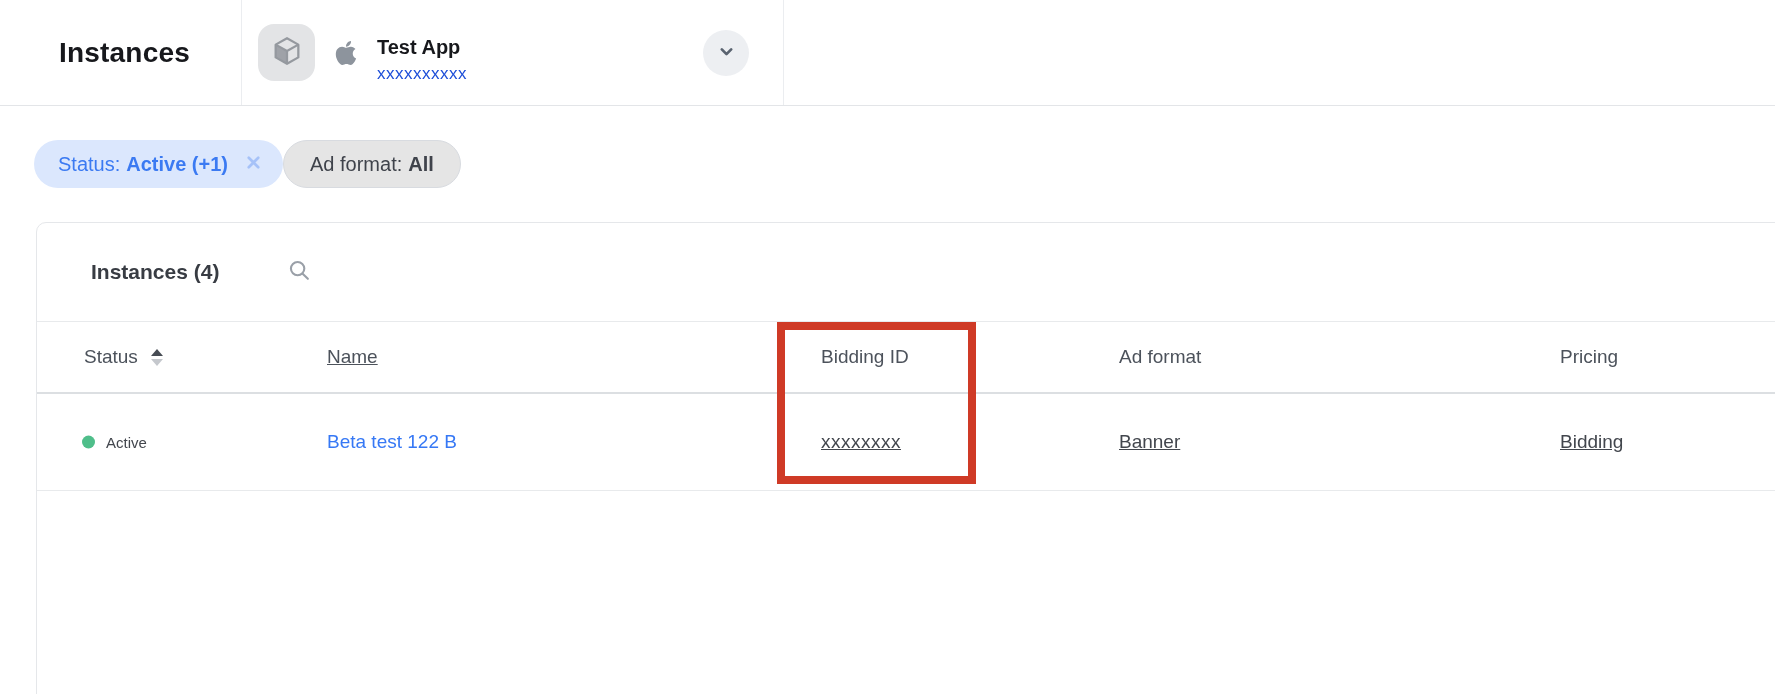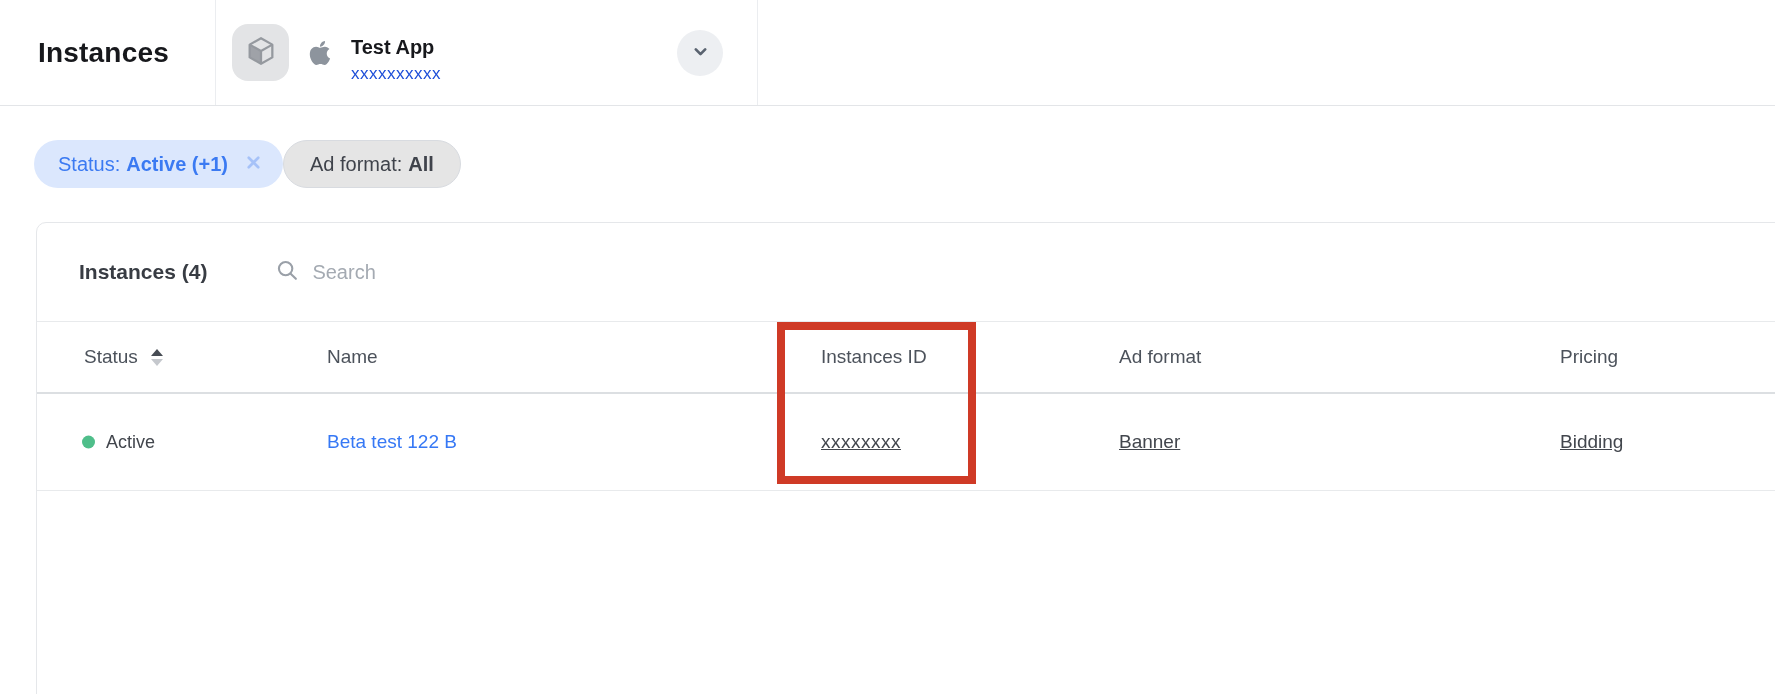--- a/index.html
+++ b/index.html
@@ -3,21 +3,21 @@
 <meta charset="utf-8">
 <style>
   * { margin:0; padding:0; box-sizing:border-box; }
   html,body { background:#fff; }
   body { font-family:"Liberation Sans", sans-serif; color:#42464d; }
   .screen { position:relative; width:1775px; height:694px; background:#fff; overflow:hidden; }
 
   
   .topbar { position:absolute; top:0; left:0; width:100%; height:106px;
             border-bottom:1px solid #e3e5e8; display:flex; align-items:stretch; background:#fff; }
-  .topbar-title-sec { width:216px; border-right:1px solid #ebedf0; display:flex; align-items:center; padding-left:38px;text-align:right; }
+  .topbar-title-sec { width:242px; border-right:1px solid #ebedf0; display:flex; align-items:center; padding-left:59px;text-align:right; }
   .page-title { font-size:28px; font-weight:700; color:#17181c; letter-spacing:.2px; }
   .app-selector-sec { width:542px; border-right:1px solid #ebedf0; display:flex; align-items:center; padding:0 34px 0 16px; }
   .cube-tile { width:57px; height:57px; border-radius:16px; background:#e3e4e6; display:flex; align-items:center; justify-content:center; flex:0 0 auto; }
   .apple-wrap { margin-left:15px; flex:0 0 auto; display:flex; align-items:center; }
   .app-meta { margin-left:15px; display:flex; flex-direction:column; justify-content:center; gap:5px;margin-top:14px; }
   .app-name { font-size:20px; font-weight:700; color:#17181c; }
   .app-id { font-size:17px; color:#1d4ed8; letter-spacing:.5px; }
   .chev-btn { margin-left:auto; width:46px; height:46px; border-radius:50%; background:#edeff2;
               border:none; display:flex; align-items:center; justify-content:center; cursor:pointer; }
 
@@ -28,45 +28,45 @@
   .chip-active .chip-label { color:#3b7af2; }
   .chip-plain { background:#e5e5e5; border:1px solid #d8dbe0; color:#3f434b; padding:0 26px; }
   .chip-label { font-weight:400; margin-right:6px; }
   .chip-value { font-weight:700; }
   .chip-x { margin-left:16px; display:flex; align-items:center; cursor:pointer; background:none; border:none; padding:0; }
 
   
   .card { position:absolute; top:222px; left:36px; right:-2px; bottom:-10px;
           background:#fff; border:1px solid #e5e7ea; border-radius:10px 0 0 0; }
   .card-head { height:99px; border-bottom:1px solid #e8eaec; display:flex; align-items:center; }
-  .panel-title { font-size:21px; font-weight:700; color:#383c43; margin-left:42px; }
+  .panel-title { font-size:21px; font-weight:700; color:#383c43; margin-left:54px; }
   .search-box { margin-left:69px; display:flex; align-items:center; }
   .search-input { border:none; outline:none; font-size:20px; color:#42464d; margin-left:13px; width:300px;
                   font-family:"Liberation Sans", sans-serif; background:transparent; }
   .search-input::placeholder { color:#a4aab2; }
 
   .thead { position:relative; height:72px; border-bottom:2px solid #dcdfe2; }
   .trow  { position:relative; height:97px; border-bottom:1px solid #e8eaec; }
   .cell { position:absolute; top:50%; transform:translateY(-50%); white-space:nowrap; }
   .th { font-size:19px; color:#4c525b; font-weight:400; display:flex; align-items:center; }
   .td { font-size:19px; color:#42464d;text-decoration:underline; }
   .c-status { left:47px; }
   .c-status-row { left:45px; }
-  .c-name { left:290px; }
+  .c-name { left:290px;text-decoration:underline; }
   .c-id { left:784px; }
   .c-format { left:1082px; }
   .c-pricing { left:1523px; }
 
   .sort-ctl { display:inline-flex; flex-direction:column; gap:3px; margin-left:13px; cursor:pointer; }
   .tri-up { width:0; height:0; border-left:6px solid transparent; border-right:6px solid transparent; border-bottom:7px solid #474c54; }
   .tri-down { width:0; height:0; border-left:6px solid transparent; border-right:6px solid transparent; border-top:7px solid #c5c8cd; }
 
   .status-cell { display:flex; align-items:center; }
   .dot { width:13px; height:13px; border-radius:50%; background:#4fbe8a; flex:0 0 auto; }
-  .status-text { margin-left:11px; font-size:18px; color:#42464d; }
+  .status-text { margin-left:11px; font-size:15px; color:#42464d; }
   .name-link { font-size:19px; color:#3678f5; text-decoration:none; cursor:pointer; }
   .id-text { letter-spacing:.5px; }
 
   
   .hl-box { position:absolute; left:777px; top:322px; width:199px; height:162px;
             border:8px solid #cf3a26; z-index:6; pointer-events:none; }
 </style>
 </head>
 <body>
 
@@ -127,34 +127,33 @@
   <section class="card">
     <div class="card-head">
       <span class="panel-title">Instances (4)</span>
       <div class="search-box">
         <span>
           <svg width="23" height="23" viewBox="0 0 22 22" fill="none">
             <circle cx="9.2" cy="9.2" r="6.4" stroke="#9aa0a8" stroke-width="2"></circle>
             <path d="M14 14 L19 19" stroke="#9aa0a8" stroke-width="2" stroke-linecap="round"></path>
           </svg>
         </span>
-        <input class="search-input" type="text" placeholder="Search" style="">
       </div>
     </div>
 
     <div class="thead">
       <div class="cell th c-status">
         <span>Status</span>
         <span class="sort-ctl">
           <span class="tri-up"></span>
           <span class="tri-down"></span>
         </span>
       </div>
       <div class="cell th c-name">Name</div>
-      <div class="cell th c-id">Instances ID</div>
+      <div class="cell th c-id">Bidding ID</div>
       <div class="cell th c-format">Ad format</div>
       <div class="cell th c-pricing">Pricing</div>
     </div>
 
     <div class="trow">
       <div class="cell c-status-row status-cell">
         <span class="dot"></span>
         <span class="status-text">Active</span>
       </div>
       <a class="cell c-name name-link">Beta test 122 B</a>

